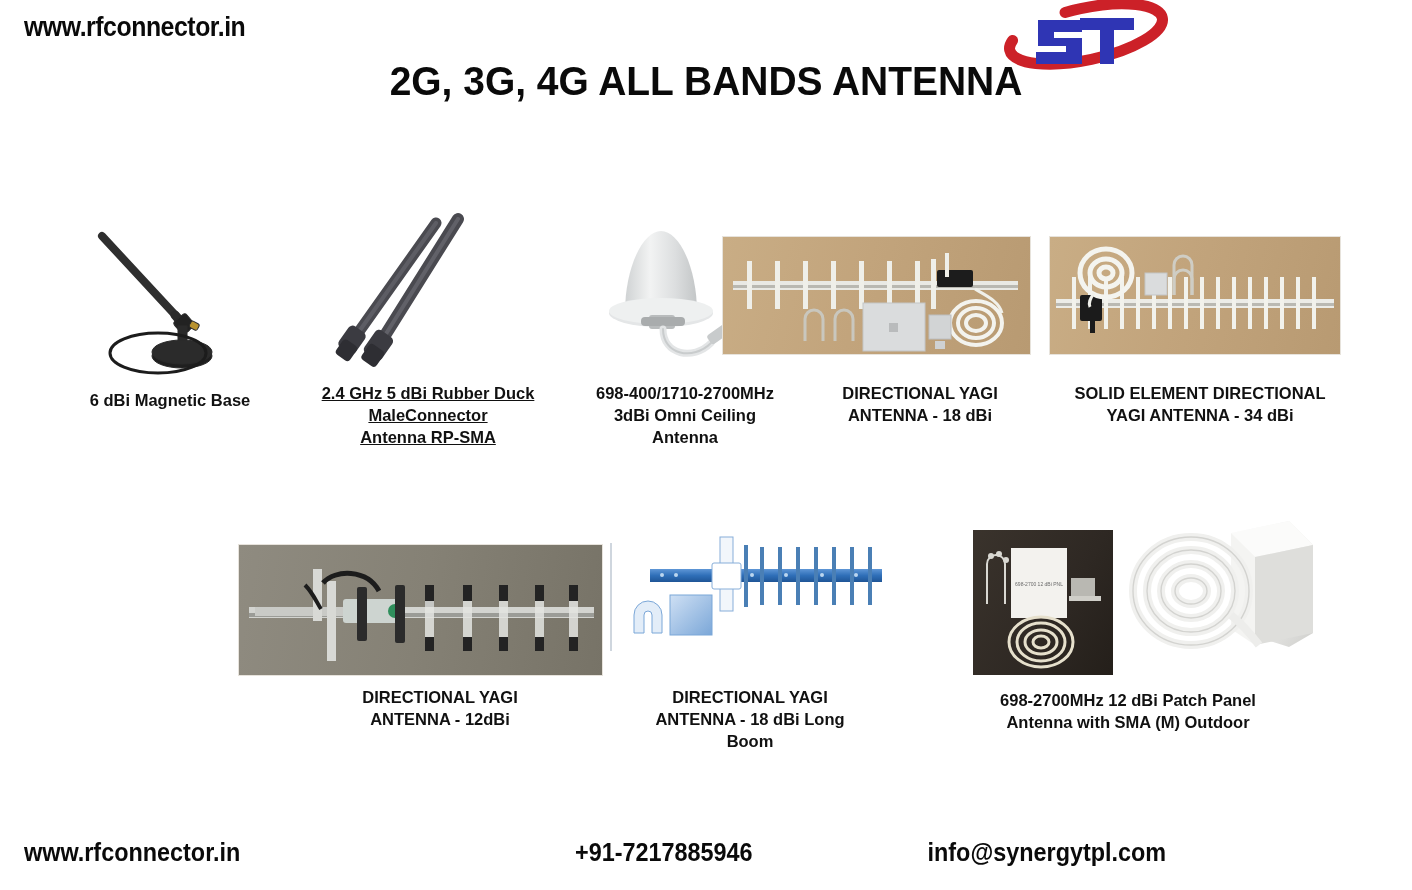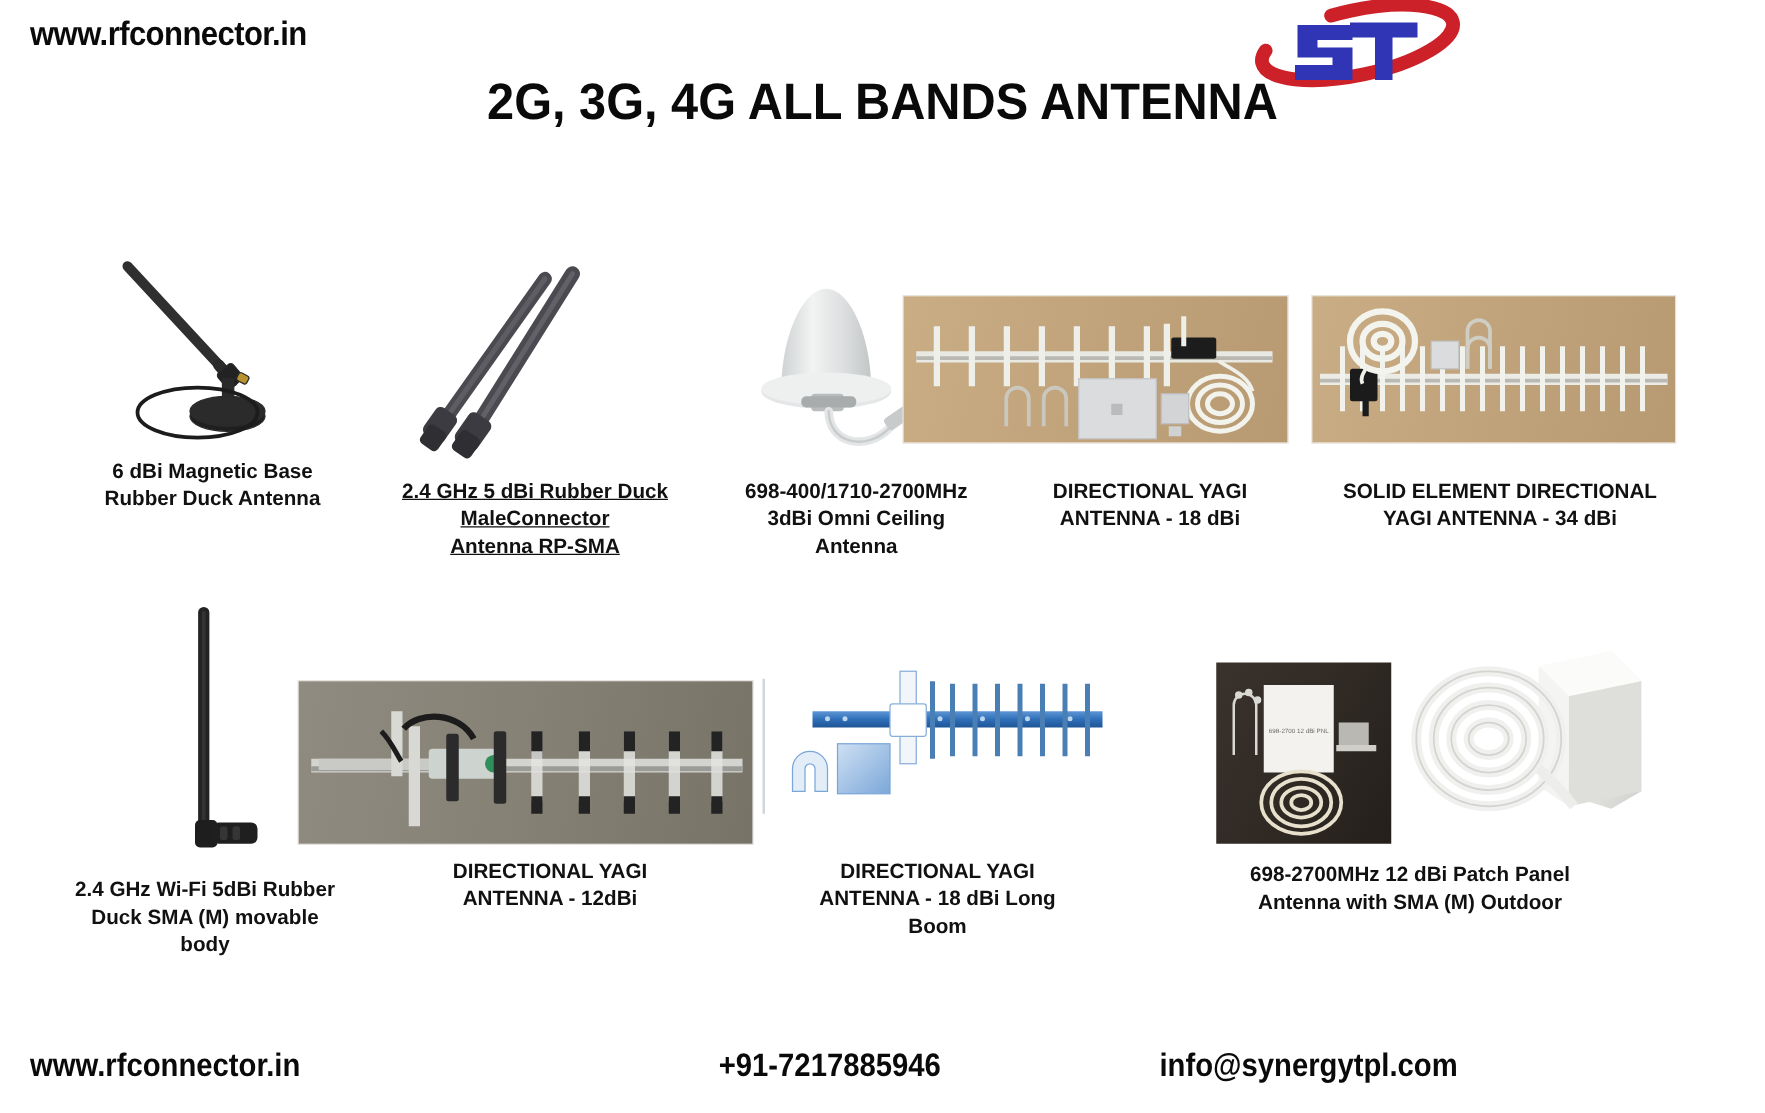--- a/index.html
+++ b/index.html
@@ -85,21 +85,21 @@
       <g fill="#2f35b4">
         <path d="M86 16 H140 V28 H120 V62 H106 V28 H86 Z"></path>
       </g>
 
       <path d="M14 44 C 28 66, 120 68, 168 22" fill="none" stroke="#cc2128" stroke-width="10" stroke-linecap="round" opacity="0"></path>
     </svg>
   </div>
 
   <div class="page-title">2G, 3G, 4G ALL BANDS ANTENNA</div>
 
-  <div class="cell" style="left:30px;top:199px;width:280px;height:240px;">
+  <div class="cell" style="left:30px;top:222px;width:280px;height:240px;">
     <div class="imgbox" style="left:20px;top:0px;width:240px;height:150px;">
       <svg width="240" height="150" viewBox="0 0 240 150">
         <g stroke="#2a2a2a" fill="#2a2a2a">
 
           <path d="M52 14 L128 96" stroke="#2f2f2f" stroke-width="8" stroke-linecap="round"></path>
           <path d="M125 93 L136 106" stroke="#2a2a2a" stroke-width="9" stroke-linecap="round"></path>
 
           <rect x="126" y="94" width="16" height="16" rx="3" fill="#222" transform="rotate(-40 134 102)"></rect>
 
           <rect x="140" y="100" width="9" height="7" rx="2" fill="#b8922e" transform="rotate(28 144 103)"></rect>
@@ -108,21 +108,20 @@
 
           <ellipse cx="132" cy="134" rx="30" ry="12" fill="#1f1f1f"></ellipse>
           <ellipse cx="132" cy="130" rx="30" ry="12" fill="#2b2b2b"></ellipse>
 
           <ellipse cx="108" cy="131" rx="48" ry="20" fill="none" stroke="#1c1c1c" stroke-width="3"></ellipse>
         </g>
       </svg>
     </div>
     <div class="caption" style="left:0;top:168px;width:280px;">
       <div>6 dBi Magnetic Base</div>
-      <div>Rubber Duck Antenna</div>
     </div>
   </div>
 
   <div class="cell" style="left:288px;top:215px;width:280px;height:240px;">
     <div class="imgbox" style="left:20px;top:0px;width:240px;height:150px;">
       <svg width="240" height="150" viewBox="0 0 240 150">
         <g>
 
           <path d="M128 8 L50 118" stroke="#4a4a50" stroke-width="11" stroke-linecap="round"></path>
           <path d="M128 8 L50 118" stroke="#6d6d76" stroke-width="4" stroke-linecap="round" opacity="0.55"></path>
@@ -262,40 +261,20 @@
           <path d="M124 58 L124 42 A9 9 0 0 1 142 42 L142 58"></path>
         </g>
       </svg>
     </div>
     <div class="caption" style="left:0;top:168px;width:300px;">
       <div>SOLID ELEMENT DIRECTIONAL</div>
       <div>YAGI ANTENNA - 34 dBi</div>
     </div>
   </div>
 
-  <div class="cell" style="left:24px;top:480px;width:280px;height:300px;">
-    <div class="imgbox" style="left:40px;top:0px;width:200px;height:205px;">
-      <svg width="200" height="205" viewBox="0 0 200 205">
-
-        <path d="M99 10 L99 185" stroke="#232323" stroke-width="9" stroke-linecap="round"></path>
-        <path d="M99 10 L99 185" stroke="#3e3e3e" stroke-width="3" stroke-linecap="round" opacity="0.6"></path>
-
-        <rect x="92" y="176" width="18" height="22" rx="4" fill="#1e1e1e"></rect>
-
-        <rect x="106" y="178" width="36" height="17" rx="5" fill="#1f1f1f"></rect>
-        <rect x="112" y="181" width="6" height="11" rx="2" fill="#353535"></rect>
-        <rect x="122" y="181" width="6" height="11" rx="2" fill="#353535"></rect>
-      </svg>
-    </div>
-    <div class="caption" style="left:0;top:222px;width:280px;">
-      <div>2.4 GHz Wi-Fi 5dBi Rubber</div>
-      <div>Duck SMA (M) movable</div>
-      <div>body</div>
-    </div>
-  </div>
 
   <div class="cell" style="left:295px;top:480px;width:290px;height:300px;">
     <div class="photo gray" style="position:absolute;left:-56px;top:65px;width:363px;height:130px;">
       <svg width="363" height="130" viewBox="0 0 363 130">
 
         <rect x="10" y="62" width="345" height="11" fill="#d3d4d0"></rect>
         <rect x="10" y="68" width="345" height="4" fill="#9b9c97"></rect>
 
         <rect x="16" y="62" width="100" height="9" fill="#c9cac6"></rect>
 

